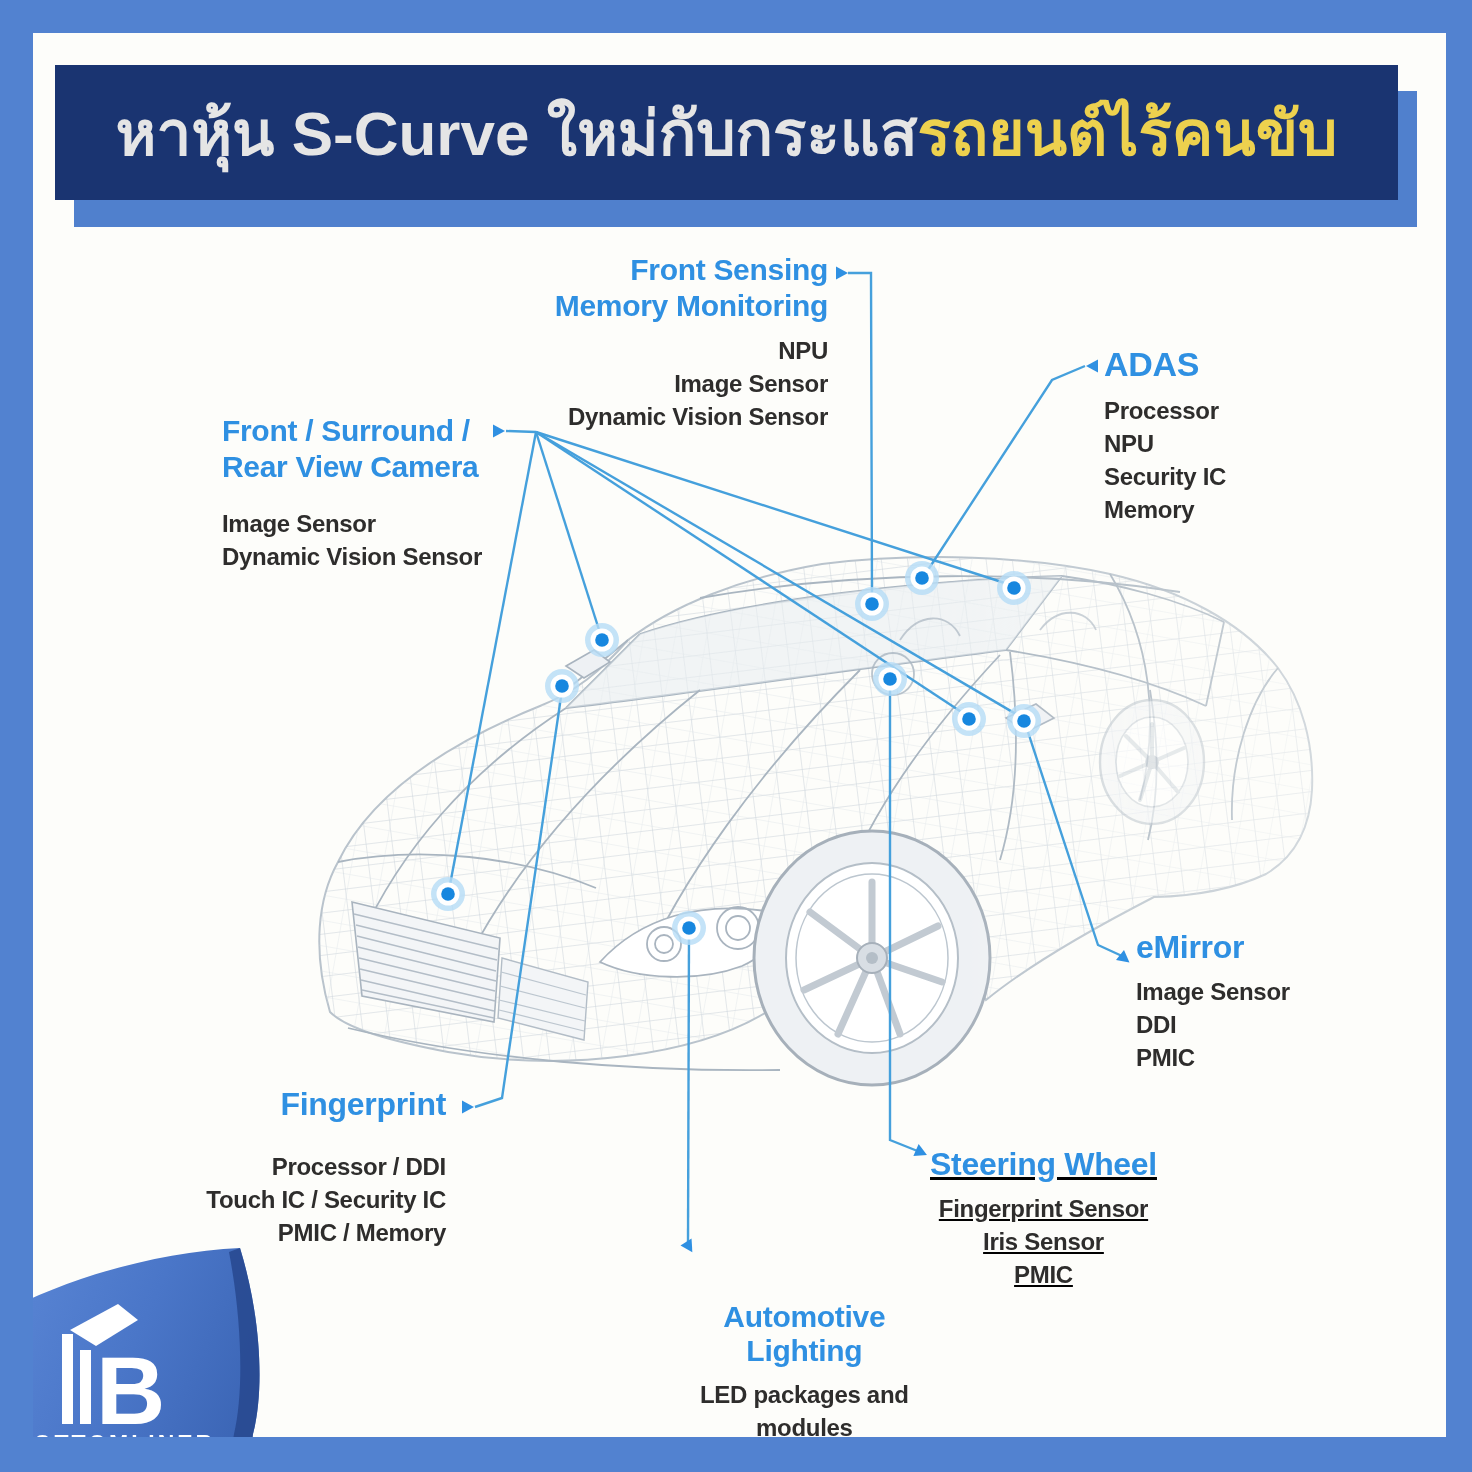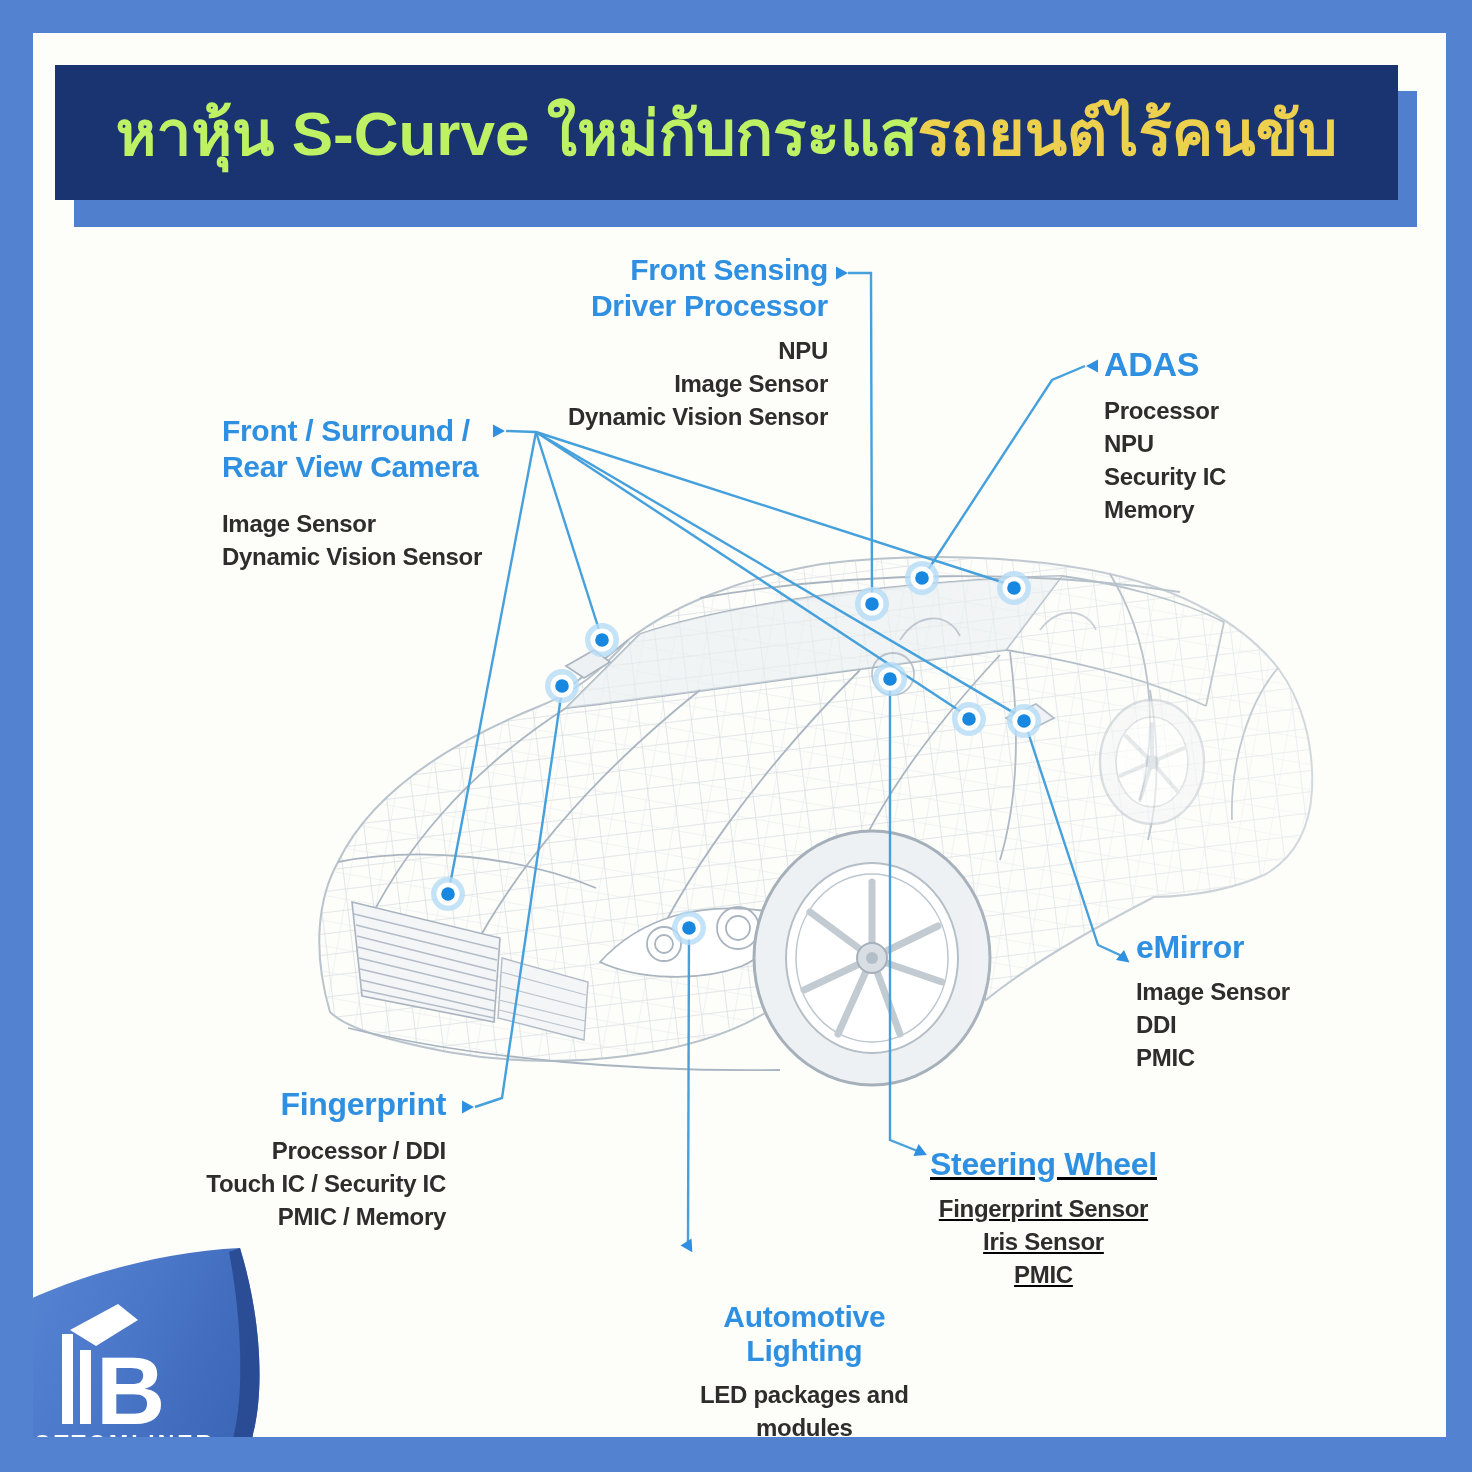--- a/index.html
+++ b/index.html
@@ -22,42 +22,42 @@
   }
   #banner{
     position:absolute;left:55px;top:65px;width:1343px;height:135px;
     background:#1a3471;z-index:3;
     display:flex;align-items:center;justify-content:center;
     white-space:nowrap;
   }
   #banner .t{
     font-size:62px;font-weight:700;letter-spacing:0;
   }
-  #banner .t-white{color:#bef264;}
+  #banner .t-white{color:#e5e5e5;}
   #banner .t-yellow{color:#edd14e;text-align:right;}
   
   #scene{position:absolute;inset:0;z-index:4;}
   
   .callout{position:absolute;z-index:6;}
   .callout .title{
     font-size:30px;line-height:36px;font-weight:700;color:#2f90e2;letter-spacing:-0.3px;
   }
   .callout .items{
     margin-top:10px;font-size:24px;line-height:33px;font-weight:700;color:#2e2d2c;letter-spacing:-0.3px;
   }
   #co-front-sensing{top:252px;right:644px;text-align:right;}
   #co-camera{top:413px;right:990px;text-align:left;}
   #co-camera .items{margin-top:22px;}
   #co-adas{top:344px;left:1104px;text-align:left;}
   #co-adas .title{font-size:34px;line-height:40px;}
   #co-emirror{top:929px;left:1136px;text-align:left;}
   #co-emirror .title{font-size:32px;}
   #co-infotainment{top:1086px;right:1026px;text-align:right;}
   #co-infotainment .title{font-size:32px;}
-  #co-infotainment .items{margin-top:12px;}
+  #co-infotainment .items{margin-top:28px;}
   #co-steering{top:1146px;left:930px;text-align:center;text-decoration:underline;}
   #co-steering .title{font-size:32px;}
   #co-lighting{top:1300px;left:700px;text-align:center;}
   #co-lighting .title{line-height:34px;}
   #co-lighting .items{font-weight:700;}
   
   #curl{position:absolute;left:0;bottom:0;z-index:30;}
 </style>
 </head>
 <body>
@@ -276,21 +276,21 @@
       <circle r="17" fill="#b5dcf6" opacity="0.8"></circle>
         <circle r="11.5" fill="#ffffff"></circle>
         <circle r="6.8" fill="#1787df"></circle>
     </g>
   </g>
 </svg>
 
 <div class="callout" id="co-front-sensing">
   <div class="title">
     <div>Front Sensing</div>
-    <div>Driver Processor</div>
+    <div>Memory Monitoring</div>
   </div>
   <div class="items">
     <div>NPU</div>
     <div>Image Sensor</div>
     <div>Dynamic Vision Sensor</div>
   </div>
 </div>
 
 <div class="callout" id="co-camera">
   <div class="title">

